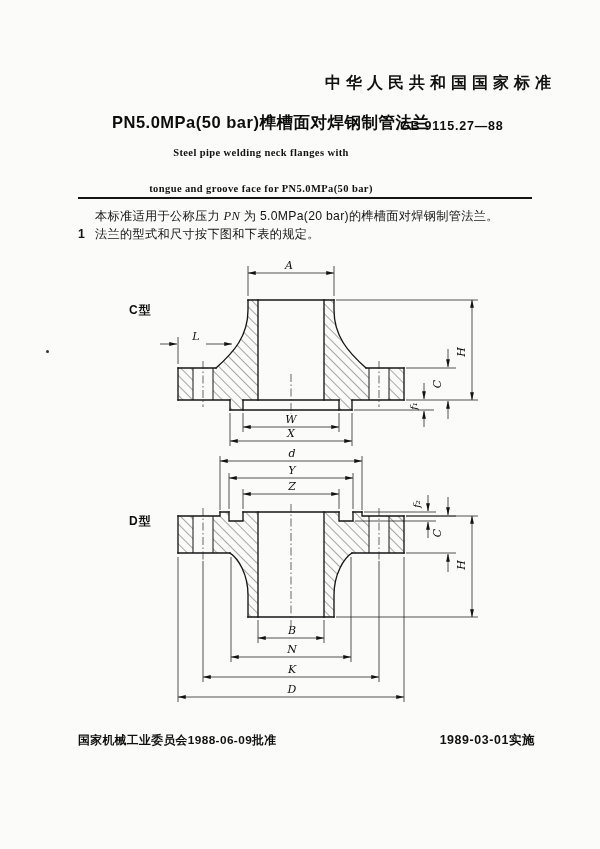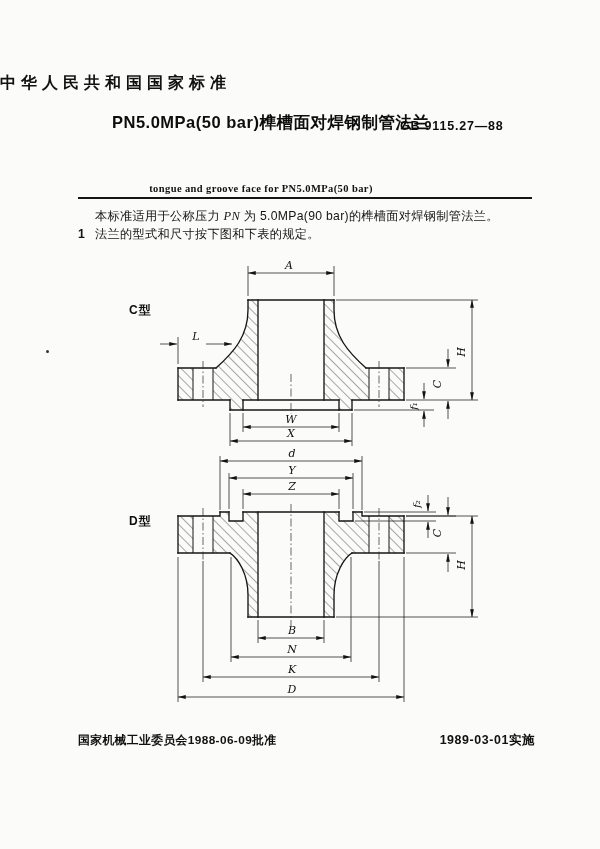--- a/index.html
+++ b/index.html
@@ -8,21 +8,21 @@
     background:#e9e9e7;
     font-family:"Liberation Sans",sans-serif;
     -webkit-font-smoothing:antialiased;
   }
   .page{
     position:relative;width:600px;height:849px;
     background:#fbfbf9;color:#141414;overflow:hidden;
   }
   .abs{position:absolute;}
   .org-line{
-    top:73px;left:0;width:556px;text-align:left;
+    top:73px;left:0;width:556px;text-align:right;
     font-size:16px;font-weight:bold;letter-spacing:5px;color:#111;
   }
   .title-row-cn{
     top:112px;left:112px;
     font-size:16.5px;font-weight:bold;letter-spacing:0.5px;color:#0d0d0d;
     white-space:nowrap;
   }
   .std-code{
     top:119px;left:400px;
     font-size:12.5px;font-weight:bold;letter-spacing:0.8px;color:#0d0d0d;
@@ -73,25 +73,26 @@
 </head>
 <body>
 
 <div class="page">
 
   <div class="abs org-line">中华人民共和国国家标准</div>
 
   <div class="abs title-row-cn">PN5.0MPa(50 bar)榫槽面对焊钢制管法兰</div>
   <div class="abs std-code">GB 9115.27—88</div>
 
+  <div class="abs title-en en1">Steel pipe welding neck flanges with</div>
   <div class="abs title-en en2">tongue and groove face for PN5.0MPa(50 bar)</div>
 
   <div class="abs rule-top"></div>
 
-  <div class="abs scope-line"><span>本标准适用于公称压力 </span><span class="pn">PN</span><span> 为 5.0MPa(90 bar)的榫槽面对焊钢制管法兰。</span></div>
+  <div class="abs scope-line"><span>本标准适用于公称压力 </span><span class="pn">PN</span><span> 为 5.0MPa(20 bar)的榫槽面对焊钢制管法兰。</span></div>
 
   <div class="abs clause-line"><span class="no">1</span><span>法兰的型式和尺寸按下图和下表的规定。</span></div>
 
   <div class="abs fig-label c-label">C型</div>
   <div class="abs fig-label d-label">D型</div>
 
   <div class="abs speck"></div>
 
   <svg class="draw" width="600" height="849" viewBox="0 0 600 849">
     <defs>

